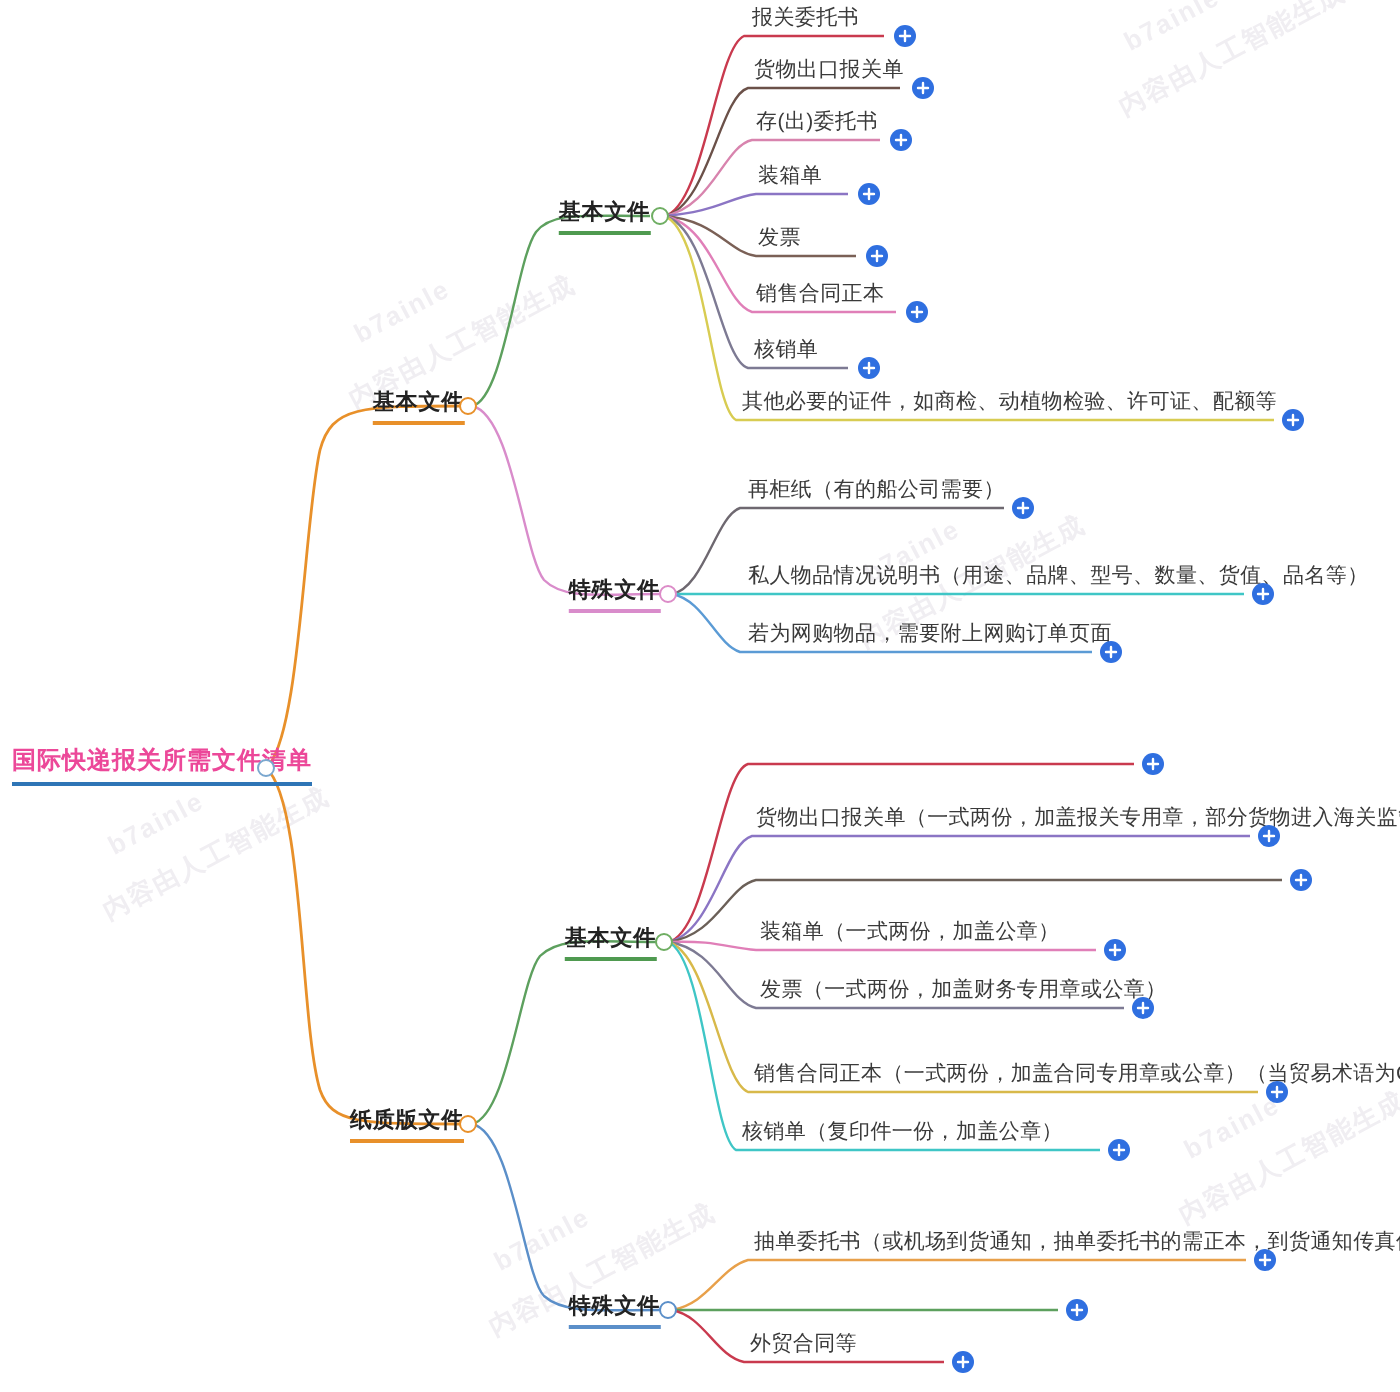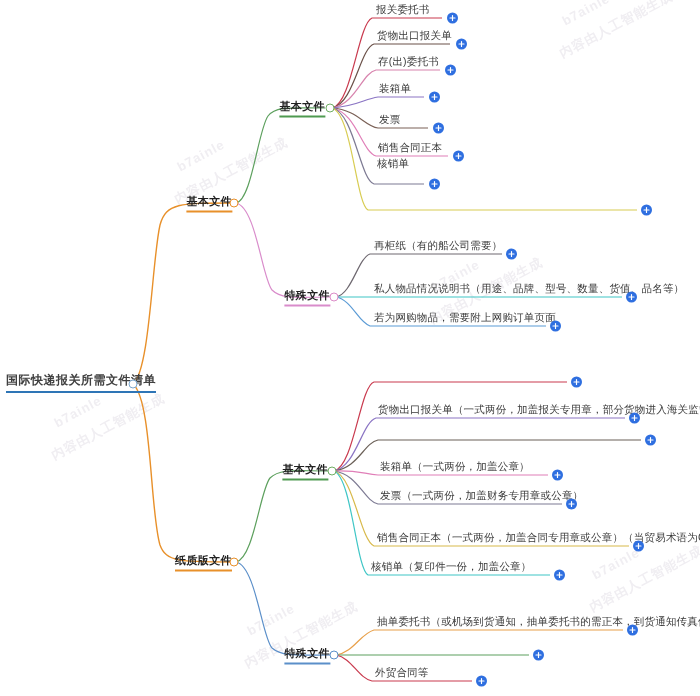--- a/index.html
+++ b/index.html
@@ -19,21 +19,21 @@
     font-weight:bold;
     transform:rotate(-28deg);
     white-space:nowrap;
     user-select:none;
     letter-spacing:1px;
   }
   
   .node{position:absolute;white-space:nowrap;text-align:right;}
   .root{
     left:6px;top:372px;
-    font-size:12px;font-weight:bold;color:#404040;
+    font-size:12px;font-weight:bold;color:#ec4899;
     letter-spacing:0.5px;
     padding-bottom:2px;
     border-bottom:2px solid #2e75b6;
   }
   .branch{
     font-size:11px;font-weight:bold;color:#222222;
     letter-spacing:0.4px;
     padding-bottom:2px;
     transform:translate(-100%,-50%);
   }
@@ -197,29 +197,32 @@
 
   <div class="node leaf" style="left:378px;top:156px;max-width:75px;">
       <span class="txt">销售合同正本</span>
     </div>
   <div class="plus" style="left:453px;top:156px;">
       <svg width="7" height="7" viewBox="0 0 7 7">
         <path d="M3.5 1 V6 M1 3.5 H6" stroke="#ffffff" stroke-width="1.2" stroke-linecap="round"></path>
       </svg>
     </div>
 
-  <div class="node leaf" style="left:377px;top:172px;max-width:50px;">
+  <div class="node leaf" style="left:377px;top:184px;max-width:50px;">
       <span class="txt">核销单</span>
     </div>
   <div class="plus" style="left:429px;top:184px;">
       <svg width="7" height="7" viewBox="0 0 7 7">
         <path d="M3.5 1 V6 M1 3.5 H6" stroke="#ffffff" stroke-width="1.2" stroke-linecap="round"></path>
       </svg>
     </div>
 
+  <div class="node leaf" style="left:371px;top:210px;max-width:268px;">
+      <span class="txt">其他必要的证件，如商检、动植物检验、许可证、配额等</span>
+    </div>
   <div class="plus" style="left:641px;top:210px;">
       <svg width="7" height="7" viewBox="0 0 7 7">
         <path d="M3.5 1 V6 M1 3.5 H6" stroke="#ffffff" stroke-width="1.2" stroke-linecap="round"></path>
       </svg>
     </div>
 
   <div class="node branch b-special-e" style="left:330px;top:297px;">
     <span>特殊文件</span>
   </div>
   <div class="dot spec-e-dot" style="left:334px;top:297px;"></div>

